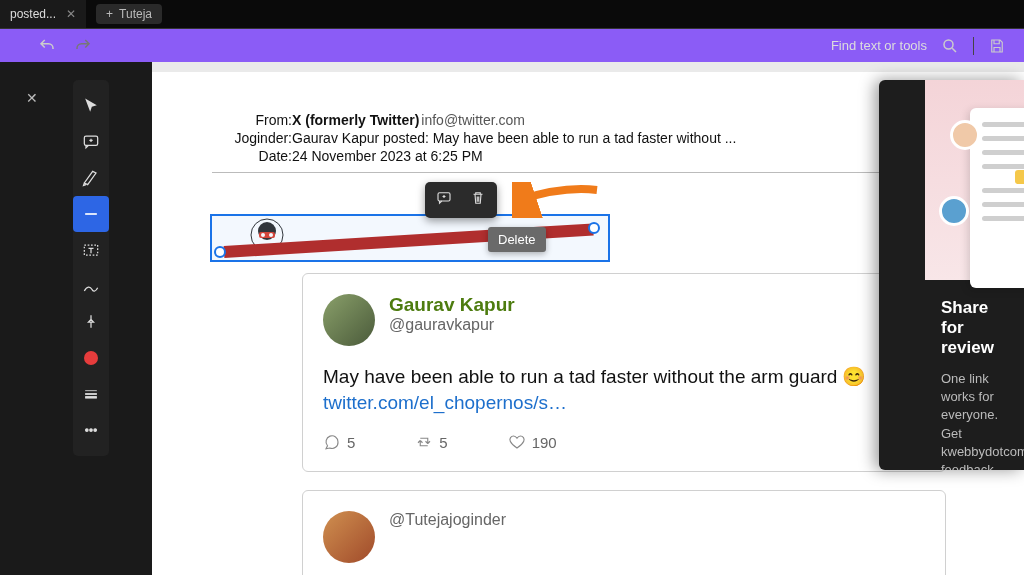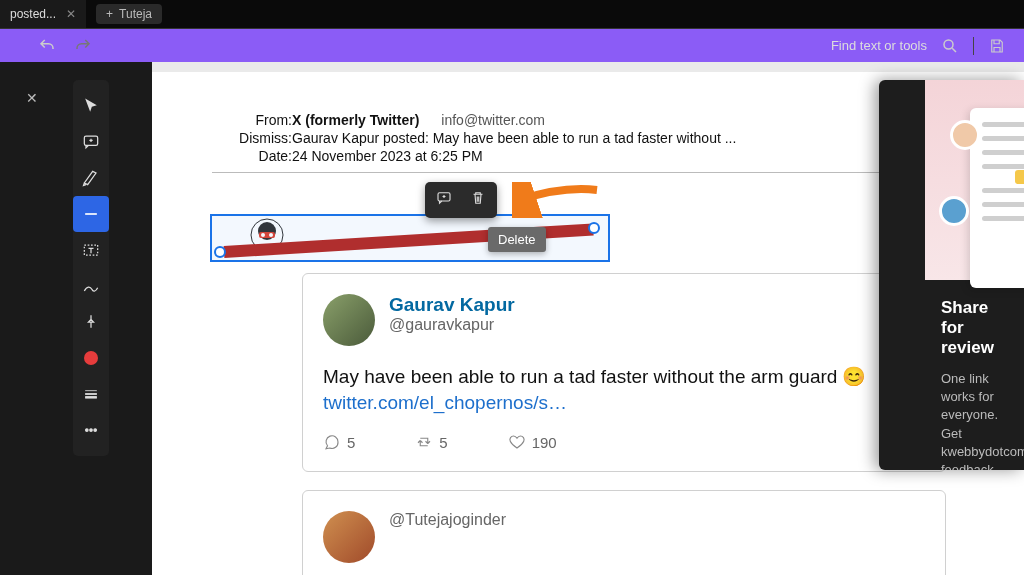--- a/index.html
+++ b/index.html
@@ -33,42 +33,42 @@
 
 
 .doc-wrap { position: absolute; left: 152px; top: 62px; right: 0; bottom: 0; background: #eaeaea; overflow: hidden; }
 .doc-page { background: #fff; margin: 10px 0 0 0; min-height: 900px; padding: 40px 60px; position: relative; }
 
 
 .mail-header { font-size: 14px; color: #111; }
 .mh-row { display: flex; margin-bottom: 2px; }
 .mh-label { width: 80px; text-align: right; font-weight: 400; }
 .mh-val { }
-.mh-bold { font-weight: 700; margin-right: 22px; text-align: center; }
+.mh-bold { font-weight: 700; margin-right: 2px; text-align: center; }
 .mh-gray { color: #555; }
 .mail-divider { border: none; border-top: 1px solid #bbb; margin: 8px 0 0 0; }
 
 
 .annot-box { position: absolute; left: 58px; top: 142px; width: 400px; height: 48px; border: 2px solid #1a73e8; background: rgba(26,115,232,0.05); }
 .annot-line { position: absolute; height: 12px; background: #b02e2e; transform-origin: left center; }
 .annot-handle { position: absolute; width: 12px; height: 12px; border: 2px solid #1a73e8; border-radius: 50%; background: #fff; }
 
 
 .annot-tb { position: absolute; left: 273px; top: 110px; background: #2b2b2b; height: 36px; border-radius: 5px; display: flex; align-items: center; padding: 0 10px; gap: 16px; box-shadow: 0 3px 8px rgba(0,0,0,0.4); }
 .annot-tb svg { width: 18px; height: 18px; stroke: #ddd; fill: none; stroke-width: 1.5; }
 .tooltip { position: absolute; left: 336px; top: 155px; background: #6a6a6a; color: #fff; font-size: 13px; padding: 5px 10px; border-radius: 3px; box-shadow: 0 2px 6px rgba(0,0,0,0.3); }
 
 
 .arrow { position: absolute; left: 360px; top: 110px; }
 
 
 .tweet-card { border: 1px solid #d0d0d0; border-radius: 6px; margin: 100px 18px 18px 90px; padding: 20px; max-width: 700px; position: relative; }
 .tweet-head { display: flex; gap: 14px; align-items: flex-start; }
 .tweet-avatar { width: 52px; height: 52px; border-radius: 50%; background: linear-gradient(135deg,#8aa06a,#4a5a3a); flex-shrink: 0; }
-.tweet-name { font-weight: 700; font-size: 19px; color: #0369a1; }
+.tweet-name { font-weight: 700; font-size: 19px; color: #4d7c0f; }
 .tweet-handle { color: #666; font-size: 16px; }
 .tweet-body { font-size: 19px; color: #111; margin-top: 18px; line-height: 1.35; }
 .tweet-link { color: #1d6fcc; }
 .tweet-stats { display: flex; gap: 60px; margin-top: 18px; color: #666; font-size: 15px; align-items: center; }
 .tstat { display: flex; align-items: center; gap: 6px; }
 .tstat svg { width: 18px; height: 18px; stroke: #888; fill: none; stroke-width: 1.5; }
 
 .tweet-card2 { border: 1px solid #d0d0d0; border-radius: 6px; margin: 16px 18px 18px 90px; padding: 20px; max-width: 700px; }
 .tweet-avatar2 { width: 52px; height: 52px; border-radius: 50%; background: linear-gradient(135deg,#d09050,#a04a2a); flex-shrink: 0; }
 
@@ -193,21 +193,21 @@
 
 <div class="doc-wrap">
   <div class="doc-page">
 
     <div class="mail-header">
       <div class="mh-row">
           <div class="mh-label">From:</div>
           <div class="mh-val"><span class="mh-bold">X (formerly Twitter)</span><span class="mh-gray">info@twitter.com</span></div>
         </div>
       <div class="mh-row">
-          <div class="mh-label">Dismiss:</div>
+          <div class="mh-label">Joginder:</div>
           <div class="mh-val">Gaurav Kapur posted: May have been able to run a tad faster without ...</div>
         </div>
       <div class="mh-row">
           <div class="mh-label">Date:</div>
           <div class="mh-val">24 November 2023 at 6:25 PM</div>
         </div>
     </div>
     <hr class="mail-divider">
 
     <svg width="34" height="34" style="position:absolute;left:98px;top:146px">

